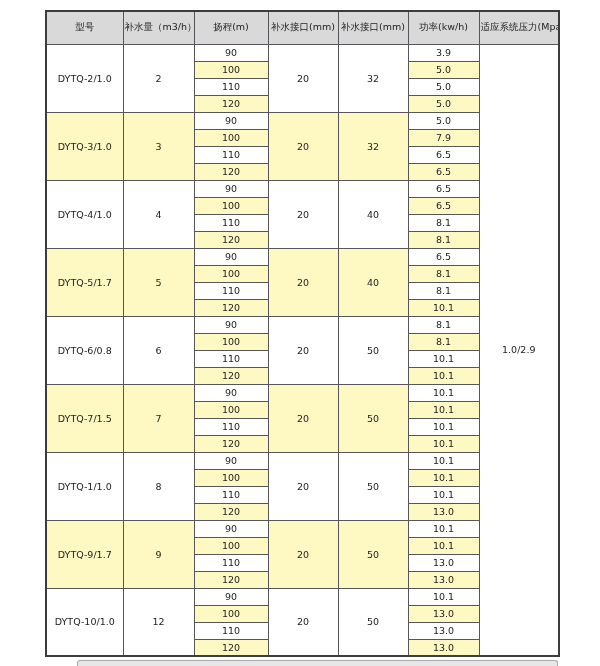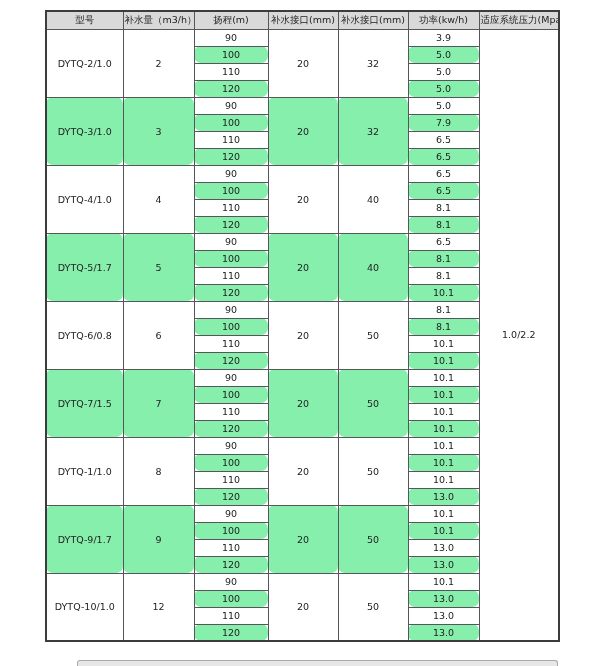--- a/index.html
+++ b/index.html
@@ -30,24 +30,24 @@
     padding: 0 1px;
     text-align: center;
     vertical-align: middle;
     font-size: 9.5px;
     font-weight: normal;
     color: #222222;
     background: #ffffff;
     overflow: hidden;
     white-space: nowrap;
   }
-  table.spec thead tr { height: 18px; padding-left: 47px; }
+  table.spec thead tr { height: 33px; padding-left: 47px; }
   table.spec tbody tr { height: 17px; }
   table.spec th { background: #d9d9d9; }
-  table.spec td.gray { background: #86efac; border-radius: 7px; }
+  table.spec td.gray { background: #fef9c3; }
   .bottom-bar {
     position: absolute;
     left: 77px;
     top: 660px;
     width: 479px;
     height: 8px;
     background: #e7e7e7;
     border: 1px solid #aaaaaa;
     border-bottom: none;
     border-radius: 3px 3px 0 0;
@@ -79,21 +79,21 @@
         </tr>
       </thead>
     <tbody>
         <tr>
           <td rowspan="4">DYTQ-2/1.0</td>
           <td rowspan="4">2</td>
           <td>90</td>
           <td rowspan="4">20</td>
           <td rowspan="4">32</td>
           <td>3.9</td>
-          <td rowspan="36">1.0/2.2</td>
+          <td rowspan="36">1.0/2.9</td>
         </tr>
         <tr>
           <td class="gray">100</td>
           <td class="gray">5.0</td>
         </tr>
         <tr>
           <td>110</td>
           <td>5.0</td>
         </tr>
         <tr>

